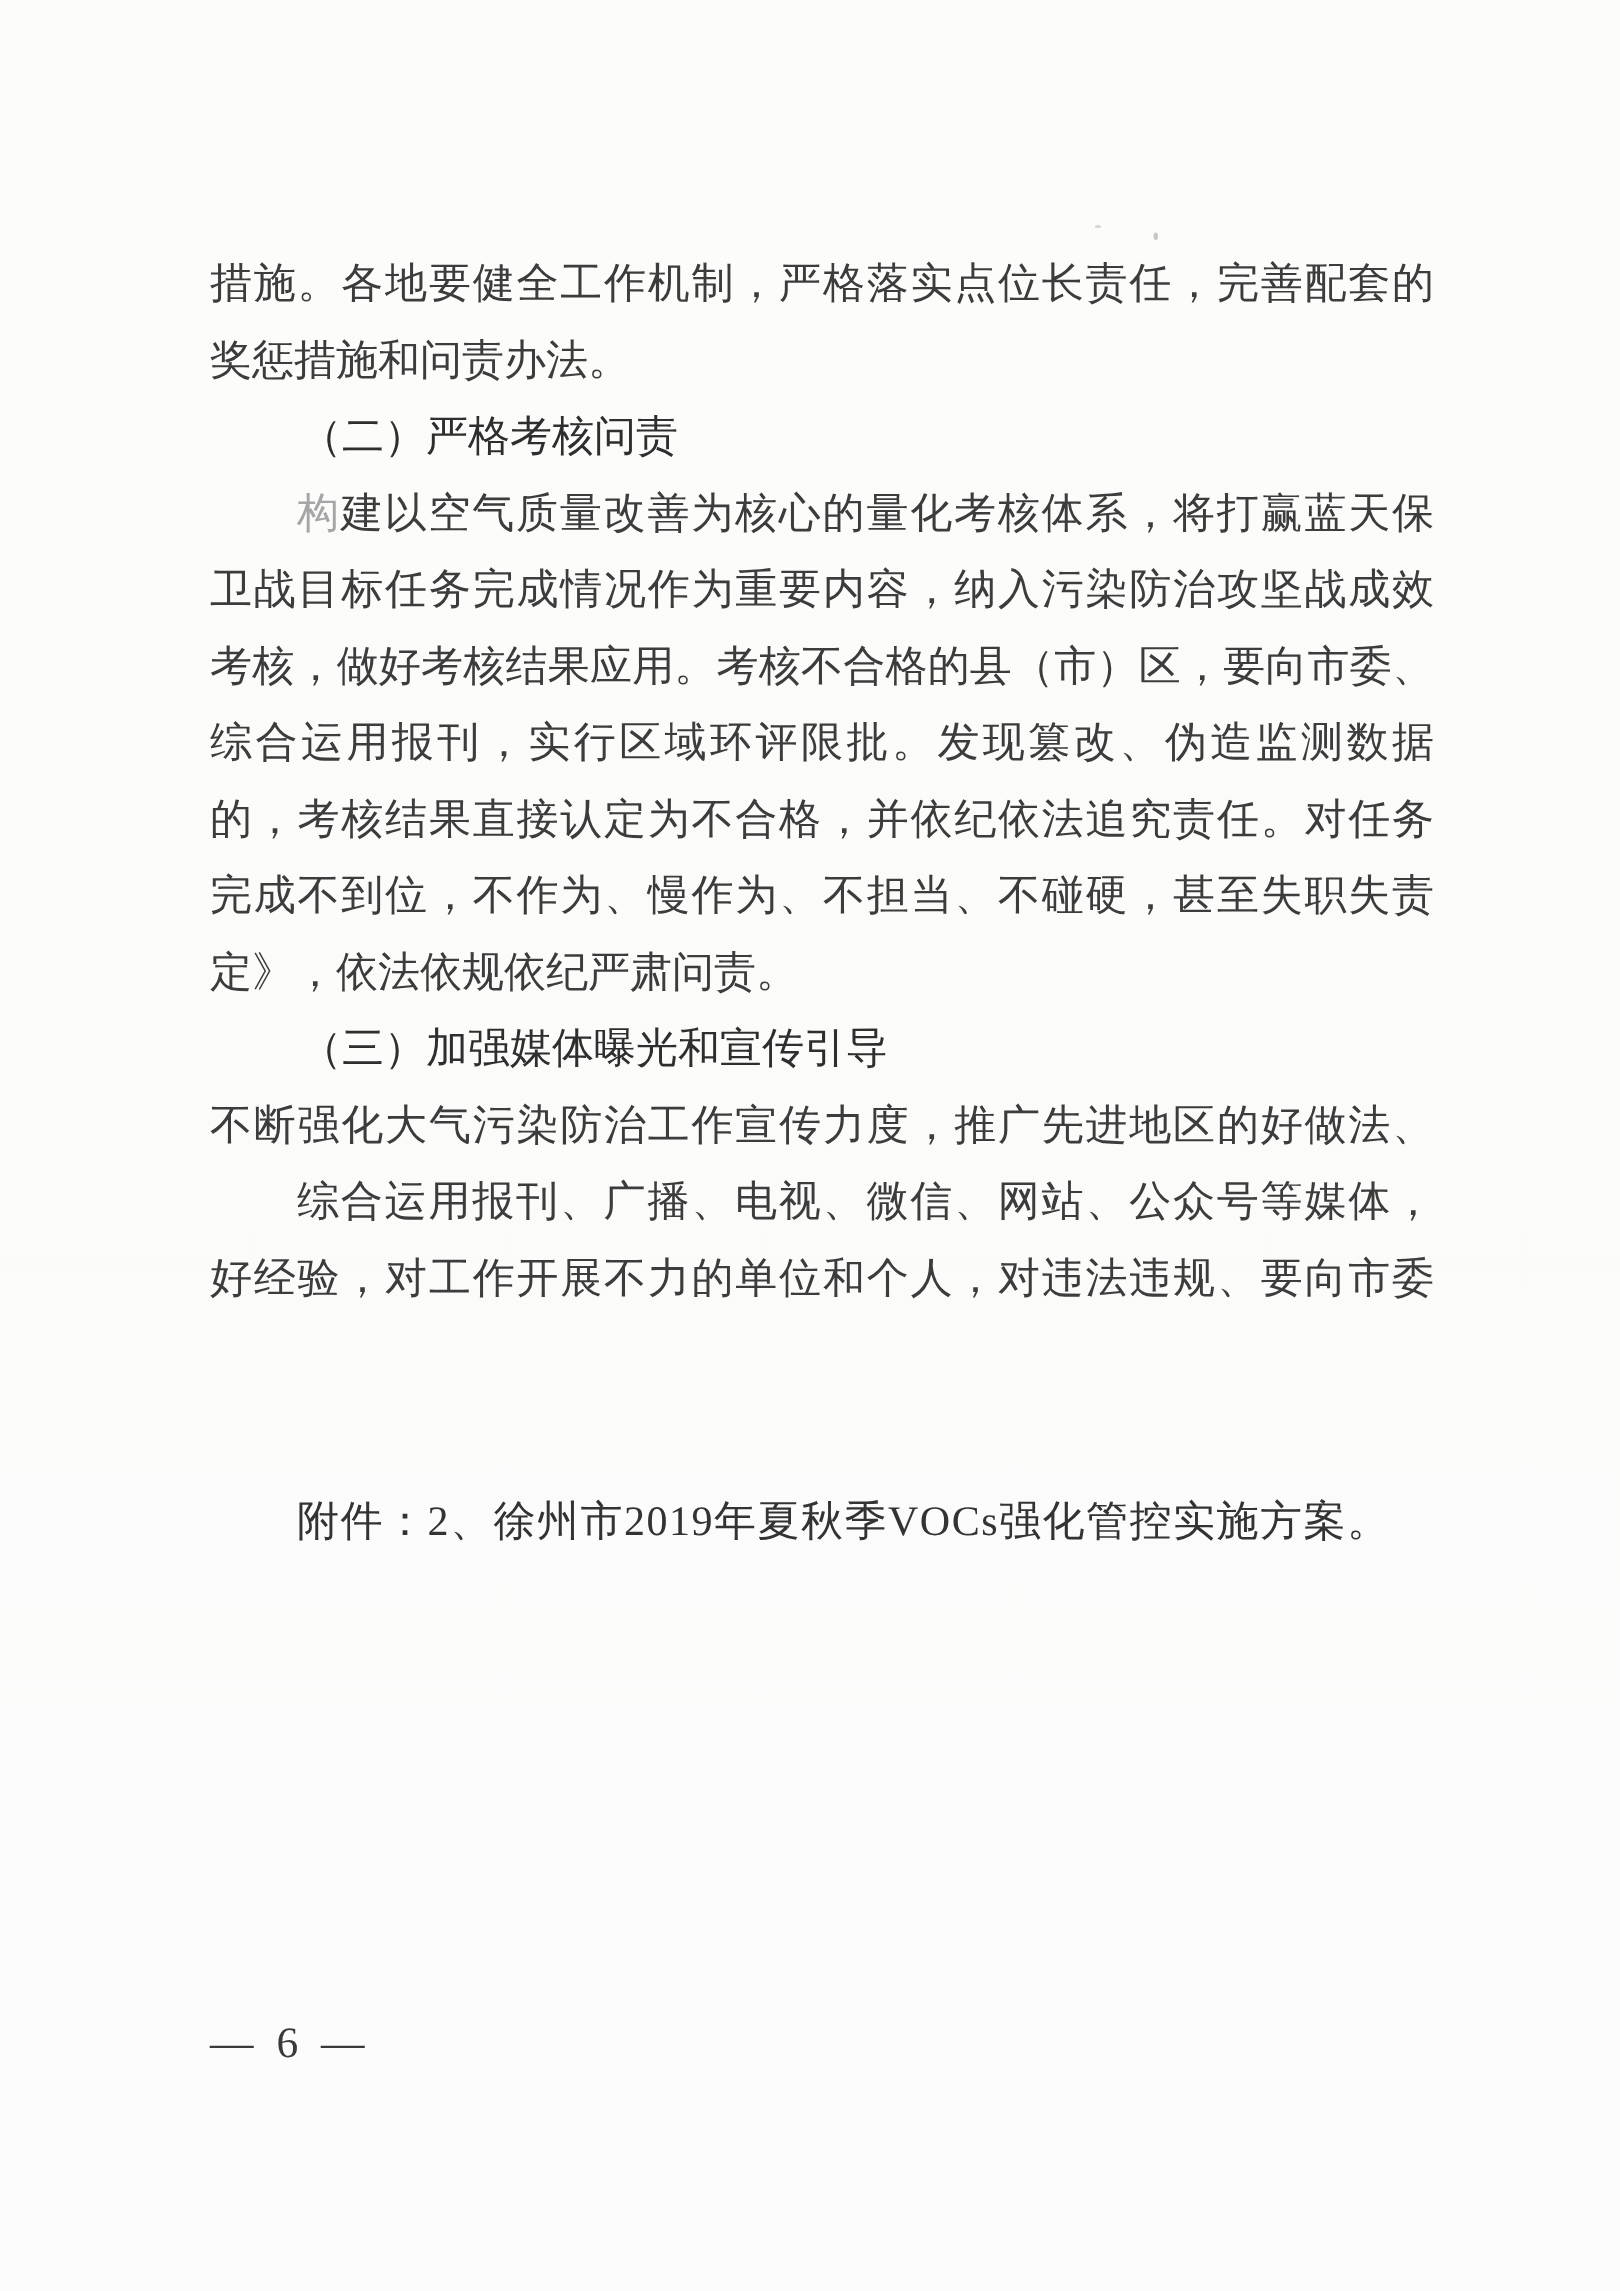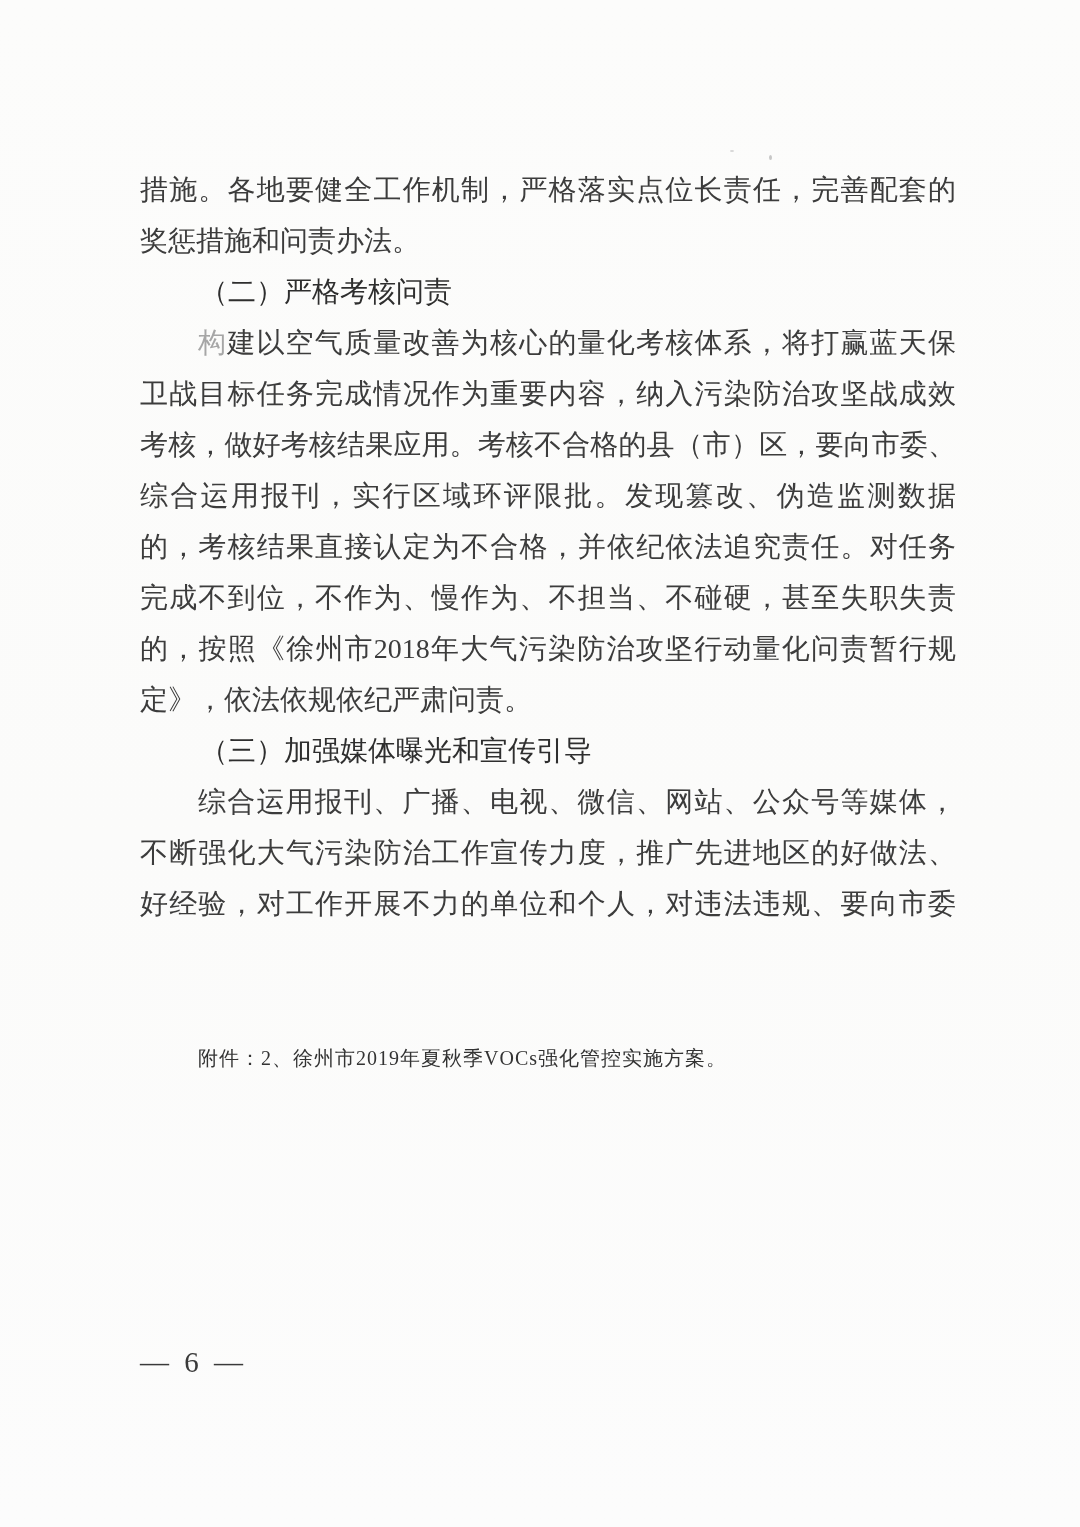--- a/index.html
+++ b/index.html
@@ -44,24 +44,24 @@
     text-indent: 60px;
     font-weight: normal;
     color: #2e2e2e;
   }
   .ln.fade-first::first-letter {
     color: #a6a6a6;
   }
   .attach {
     position: absolute;
     left: 198px;
-    top: 1030px;
+    top: 987px;
     display: flex;
     align-items: center;
-    font-size: 20px;
+    font-size: 28px;
     line-height: 56px;
     color: #333333;
   }
   .attach-label {
     white-space: nowrap;
     letter-spacing: 1px;
   }
   .attach-items .attach-item {
     white-space: nowrap;
     letter-spacing: 1px;
@@ -111,28 +111,27 @@
     </div>
 
     <div class="ln heading">（二）严格考核问责</div>
     <div>
       <div class="ln indent fade-first">构建以空气质量改善为核心的量化考核体系，将打赢蓝天保</div>
       <div class="ln">卫战目标任务完成情况作为重要内容，纳入污染防治攻坚战成效</div>
       <div class="ln">考核，做好考核结果应用。考核不合格的县（市）区，要向市委、</div>
       <div class="ln">综合运用报刊，实行区域环评限批。发现篡改、伪造监测数据</div>
       <div class="ln">的，考核结果直接认定为不合格，并依纪依法追究责任。对任务</div>
       <div class="ln">完成不到位，不作为、慢作为、不担当、不碰硬，甚至失职失责</div>
-      <div class="ln">的，按照《徐州市2018年大气污染防治攻坚行动量化问责暂行规</div>
       <div class="ln end">定》，依法依规依纪严肃问责。</div>
     </div>
 
     <div class="ln heading">（三）加强媒体曝光和宣传引导</div>
     <div>
+      <div class="ln">不断强化大气污染防治工作宣传力度，推广先进地区的好做法、</div>
       <div class="ln indent">综合运用报刊、广播、电视、微信、网站、公众号等媒体，</div>
-      <div class="ln">不断强化大气污染防治工作宣传力度，推广先进地区的好做法、</div>
       <div class="ln">好经验，对工作开展不力的单位和个人，对违法违规、要向市委</div>
     </div>
   </div>
 
   <div class="attach">
     <div class="attach-label">附件：</div>
     <div class="attach-items">
       <div class="attach-item">2、徐州市2019年夏秋季VOCs强化管控实施方案。</div>
     </div>
   </div>

